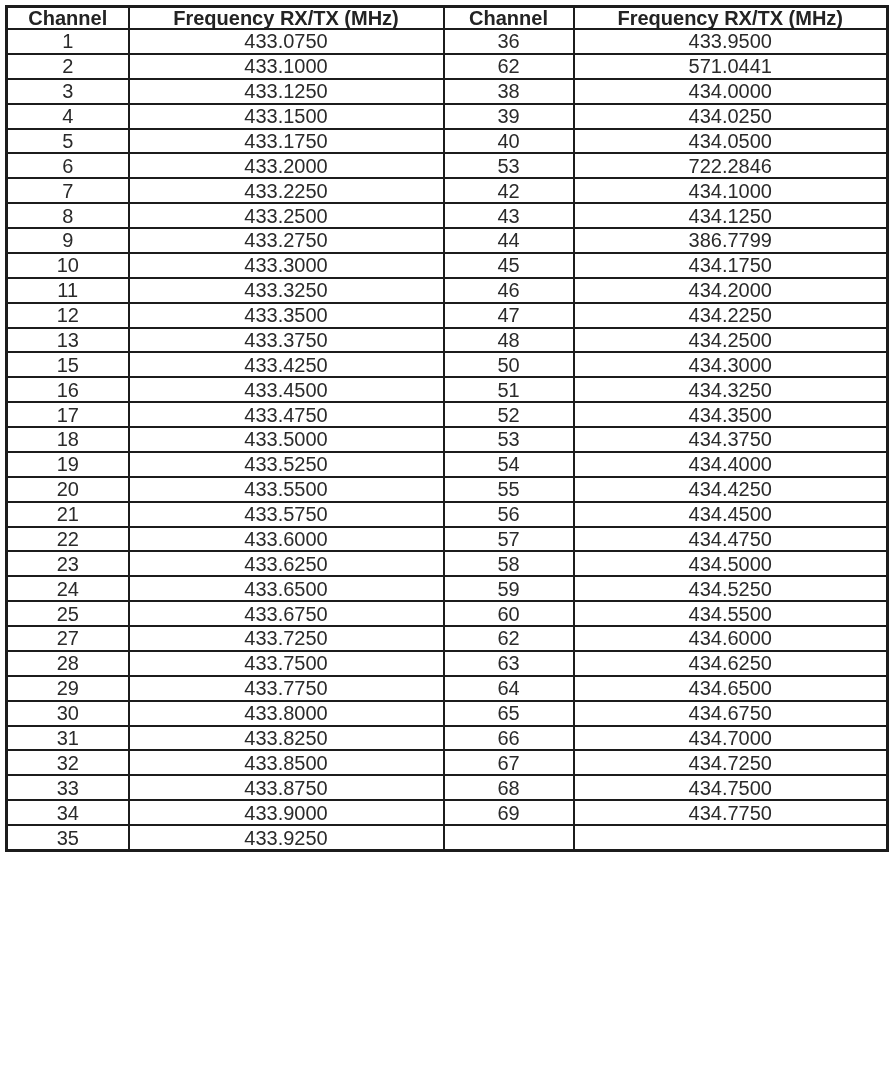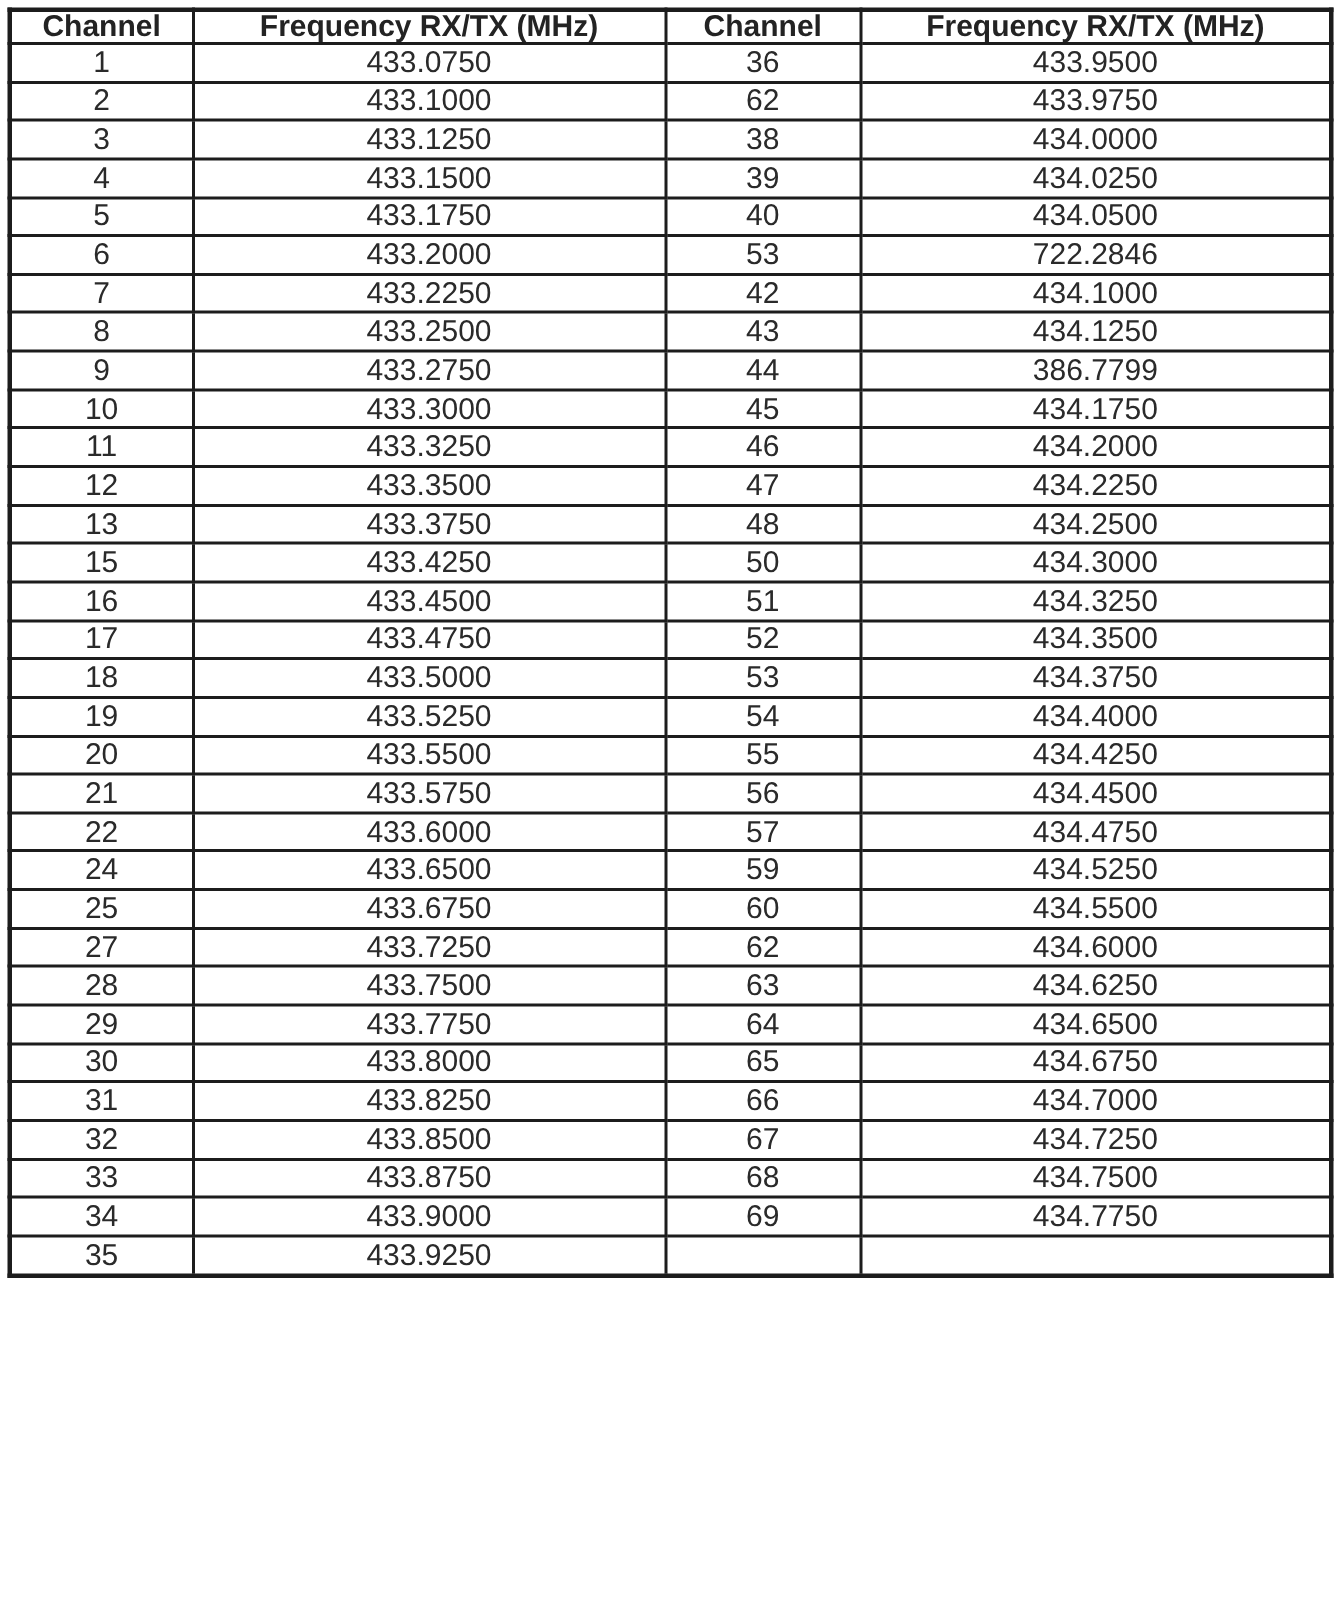--- a/index.html
+++ b/index.html
@@ -63,21 +63,21 @@
     <td>1</td>
     <td>433.0750</td>
     <td>36</td>
     <td>433.9500</td>
   </tr>
 
   <tr>
     <td>2</td>
     <td>433.1000</td>
     <td>62</td>
-    <td>433.9750</td>
+    <td>571.0441</td>
   </tr>
 
   <tr>
     <td>3</td>
     <td>433.1250</td>
     <td>38</td>
     <td>434.0000</td>
   </tr>
 
   <tr>
@@ -200,20 +200,26 @@
     <td>434.4500</td>
   </tr>
 
   <tr>
     <td>22</td>
     <td>433.6000</td>
     <td>57</td>
     <td>434.4750</td>
   </tr>
 
+  <tr>
+    <td>23</td>
+    <td>433.6250</td>
+    <td>58</td>
+    <td>434.5000</td>
+  </tr>
 
   <tr>
     <td>24</td>
     <td>433.6500</td>
     <td>59</td>
     <td>434.5250</td>
   </tr>
 
   <tr>
     <td>25</td>

